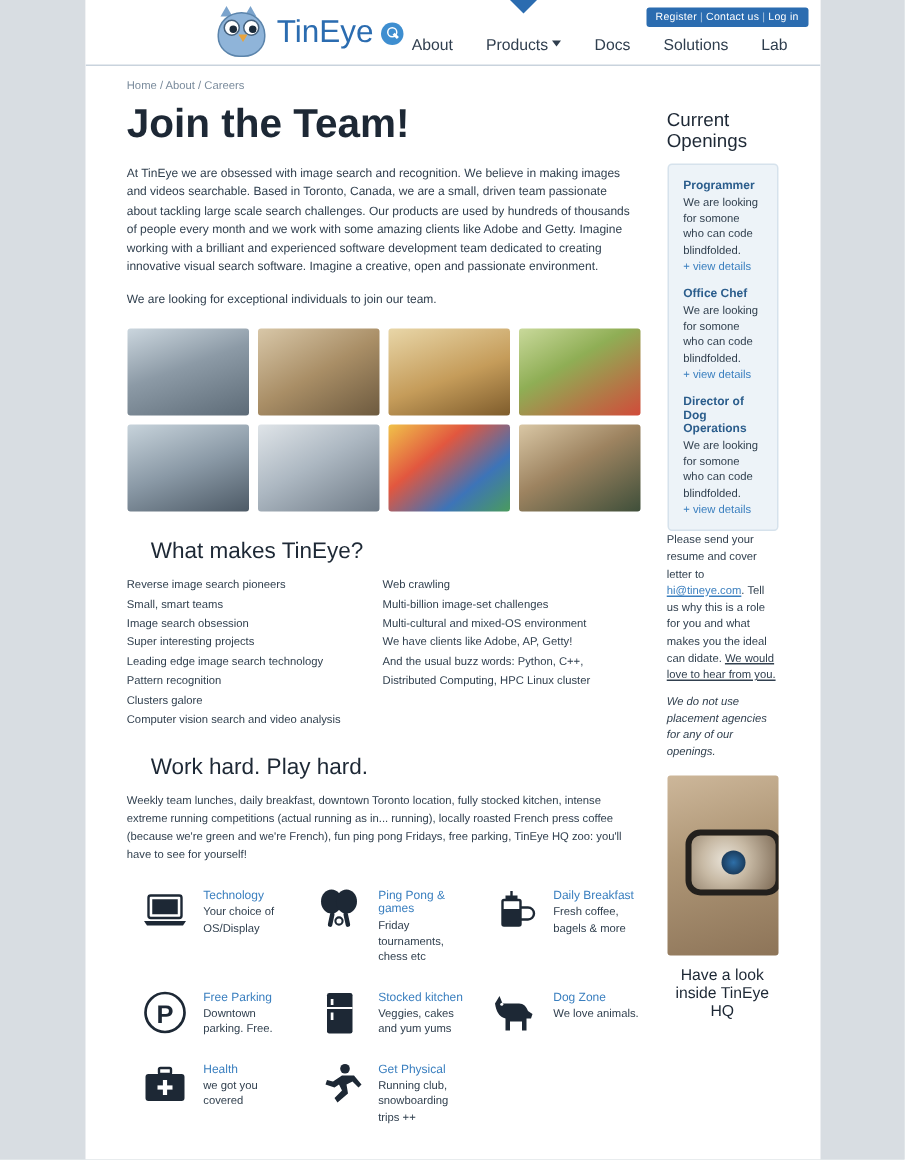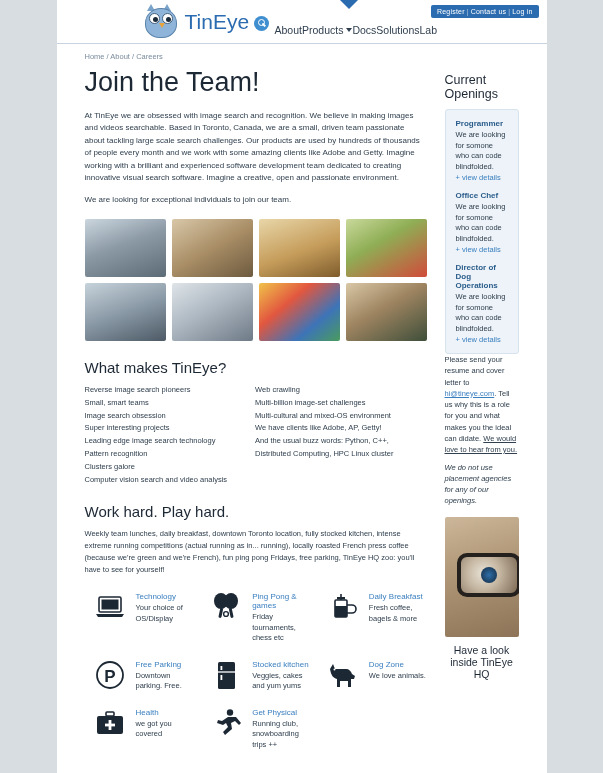--- a/index.html
+++ b/index.html
@@ -109,20 +109,21 @@
     content: "";
     position: absolute; left: 8px; top: 8px;
     width: 4px; height: 1.5px;
     background: #fff;
     transform: rotate(45deg);
   }
   .nav {
     position: absolute;
     left: 218px; top: 24px;
     display: flex;
+    gap: 22px;
     font-size: 10.5px;
     color: #2f3e4e;
   }
   .nav div { cursor: pointer; }
   .caret {
     display: inline-block;
     width: 0; height: 0;
     border-left: 3px solid transparent;
     border-right: 3px solid transparent;
     border-top: 4px solid #2f3e4e;
@@ -140,21 +141,21 @@
   .breadcrumb {
     font-size: 7.5px;
     color: #7a8b9c;
     padding: 8px 0 4px 28px;
   }
   .cols { display: flex; padding: 0 28px; gap: 18px; }
   .left { width: 342px; }
   .right { width: 175px; }
   h1.title {
     font-size: 27px;
-    font-weight: 400;
+    font-weight: 700;
     color: #1d2835;
     margin: 2px 0 12px 0;
   }
   .intro {
     font-size: 8px;
     line-height: 1.55;
     color: #31404f;
     margin-bottom: 12px;
   }
   .intro p { margin: 0 0 10px 0; }
@@ -178,21 +179,21 @@
   .p4 { background: linear-gradient(150deg,#c9d99b 0%,#8fae55 40%,#d14b3a 100%); }
   .p5 { background: linear-gradient(160deg,#c7d3db 0%,#8a99a6 50%,#4d5a66 100%); }
   .p6 { background: linear-gradient(150deg,#dfe4e8 0%,#adb8c2 45%,#6e7a86 100%); }
   .p7 { background: linear-gradient(140deg,#f0c24a 0%,#e2573f 35%,#3d74b8 70%,#4a9b5e 100%); }
   .p8 { background: linear-gradient(150deg,#d9c7a5 0%,#9d8360 45%,#3f4f3a 100%); }
   
   h2.sec {
     font-size: 15px;
     font-weight: 400;
     color: #1d2835;
-    margin: 4px 0 8px 0;
+    margin: 4px 0 8px 16px;
   }
   .listcols {
     display: flex;
     gap: 12px;
     margin-bottom: 16px;
   }
   .listcols ul {
     margin: 0; padding: 0;
     list-style: none;
     font-size: 7.5px;

